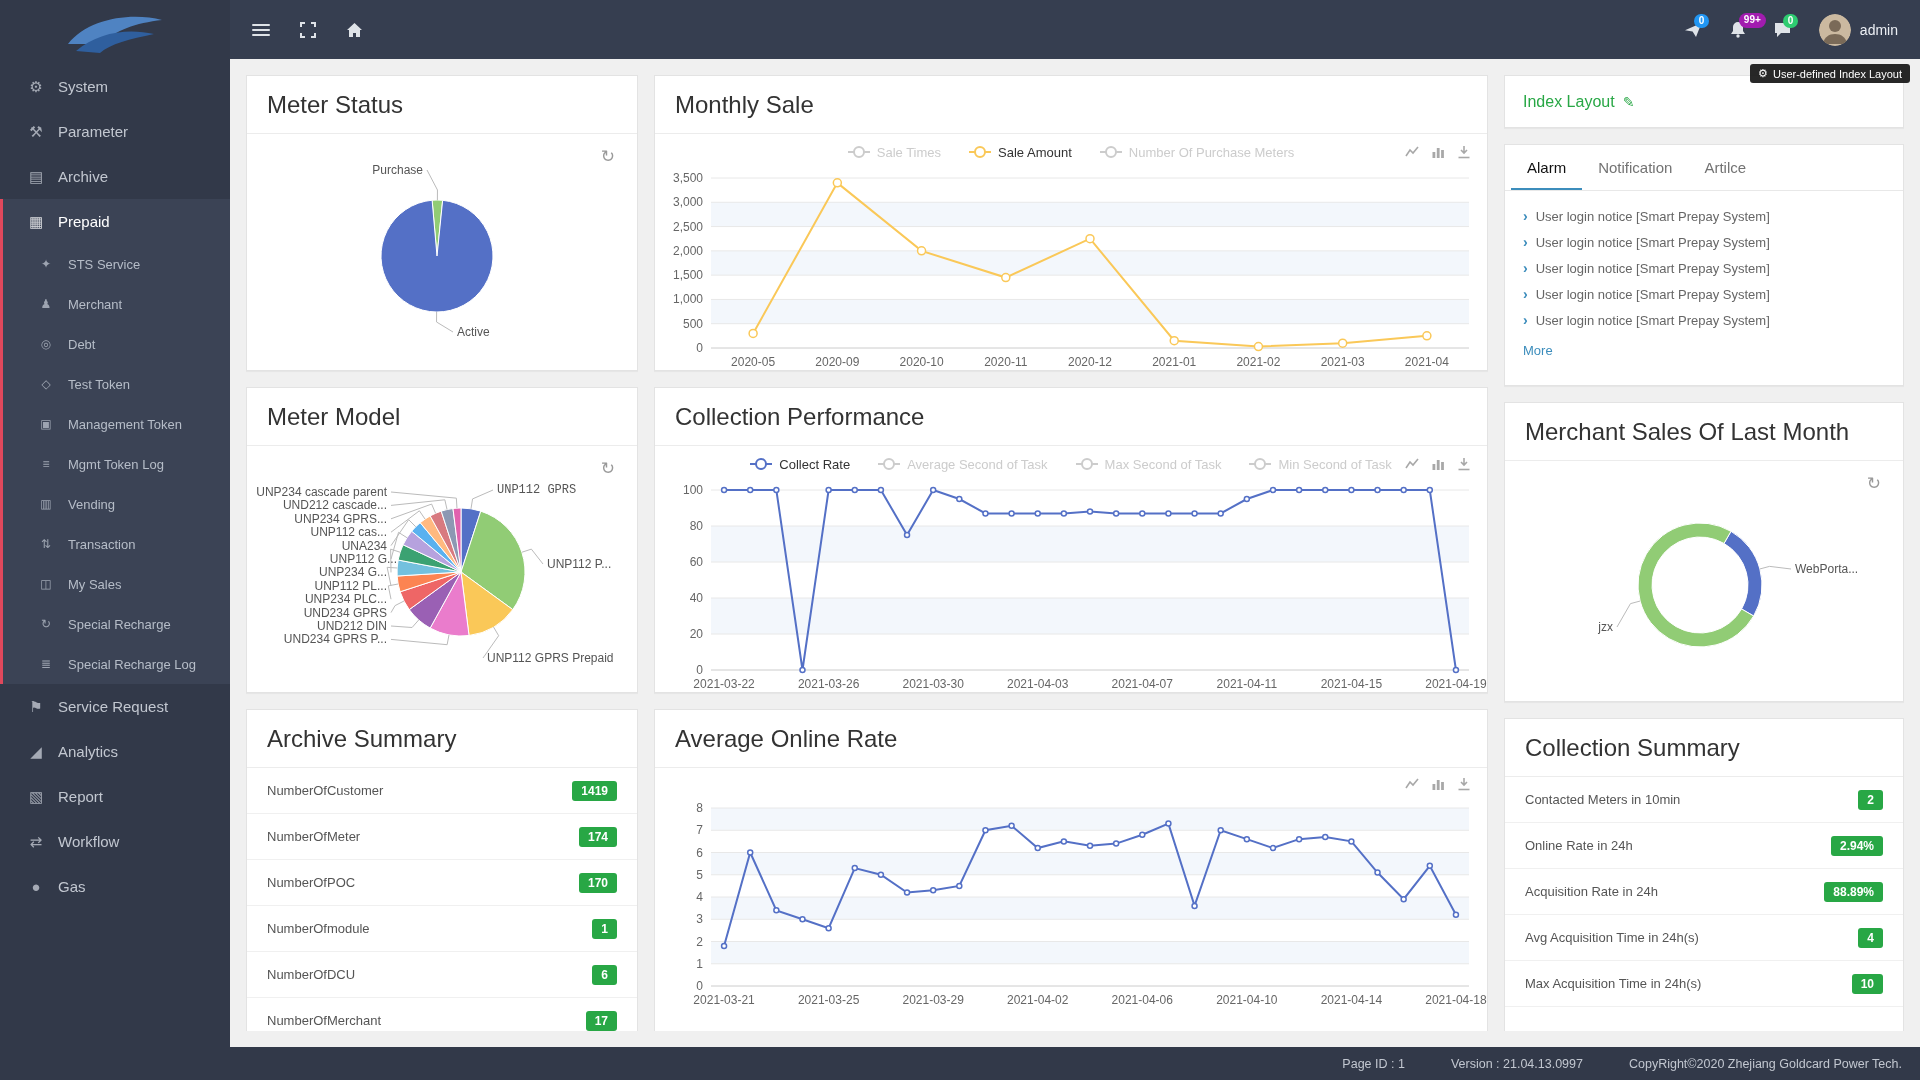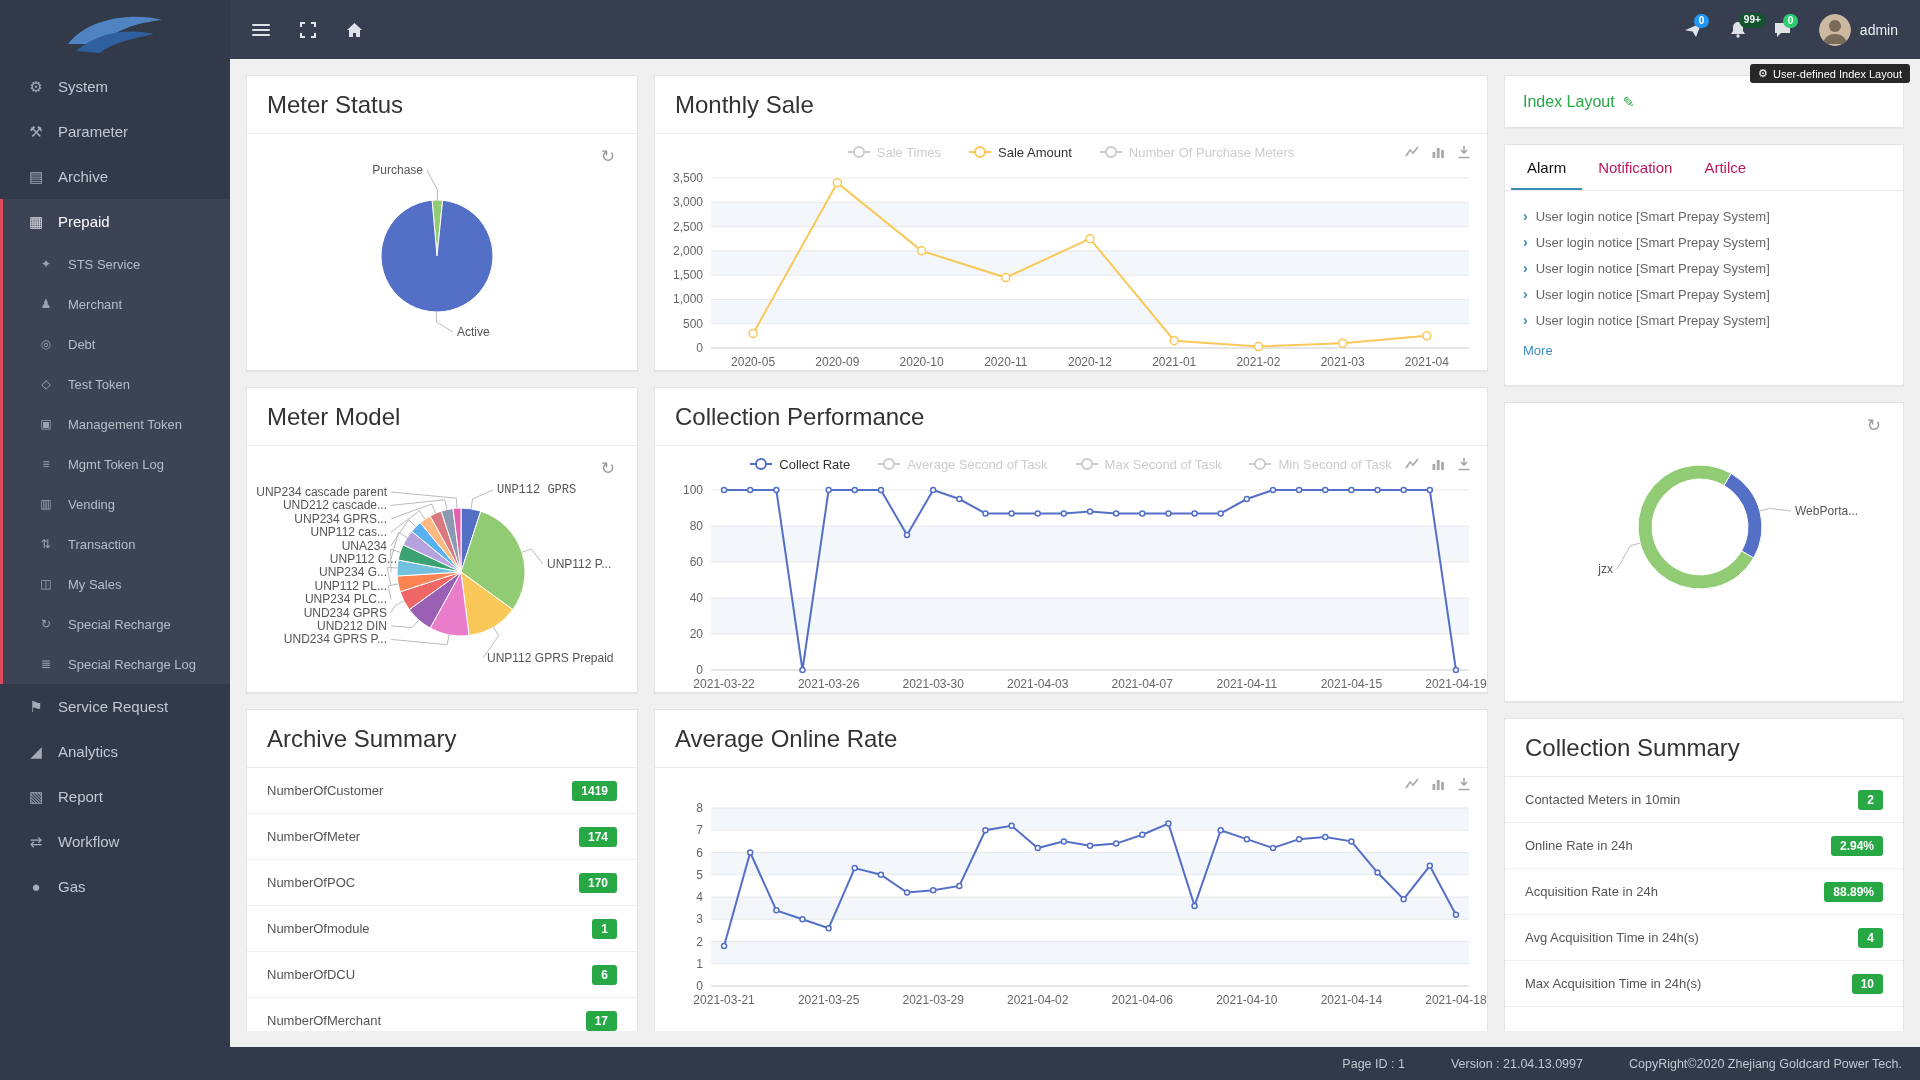--- a/index.html
+++ b/index.html
@@ -19,21 +19,21 @@
 .nav-group.active .nav-item.top{color:#fff;padding-left:23px}
 .nav-group.active .nav-item.sub{padding-left:33px}
 
 
 .main{flex:1;display:flex;flex-direction:column;position:relative;min-width:0}
 .topbar{height:59px;background:#363e50;display:flex;align-items:center;justify-content:space-between;padding:0 22px;flex:none}
 .tb-left{display:flex;gap:30px;align-items:center}
 .tb-right{display:flex;gap:28px;align-items:center}
 .tb-icon{position:relative;display:flex;cursor:pointer}
 .tb-badge{position:absolute;top:-8px;left:9px;font-size:10px;font-weight:bold;color:#fff;border-radius:9px;padding:1px 5px;line-height:1.25;white-space:nowrap}
-.badge-blue{background:#2196f3}.badge-red{background:#14532d}.badge-green{background:#2ecc71}
+.badge-blue{background:#2196f3}.badge-red{background:#a21caf}.badge-green{background:#2ecc71}
 .tb-user{display:flex;align-items:center;gap:9px;color:#eceff4;font-size:14px;cursor:pointer}
 .avatar{width:32px;height:32px;border-radius:50%;overflow:hidden;flex:none}
 
 .content{flex:1;display:flex;gap:16px;padding:16px;overflow:hidden;background:#f0f0f0}
 .col{display:flex;flex-direction:column;gap:16px;overflow:hidden}
 .col1{width:392px;flex:none}
 .col2{flex:1;min-width:0}
 .col3{width:400px;flex:none}
 
 .card{background:#fff;border:1px solid #e3e3e3;flex:none;position:relative;box-shadow:0 1px 1px rgba(0,0,0,.04)}
@@ -69,21 +69,21 @@
 
 
 .pie-box{position:relative;width:100%;height:100%}
 .pie-label{position:absolute;font-size:12px;color:#555;white-space:nowrap;line-height:12px}
 
 
 .index-card{display:flex;align-items:center;padding:0 18px}
 .index-link{color:#28a745;font-size:16px;display:flex;gap:8px;align-items:center;cursor:pointer;text-decoration:none}
 .edit-icon{font-size:14px}
 .tabs{display:flex;border-bottom:1px solid #e8e8e8;padding:0 6px}
-.tab{padding:14px 16px;font-size:15px;color:#be185d;cursor:pointer}
+.tab{padding:14px 16px;font-size:15px;color:#737373;cursor:pointer}
 .tab.active{color:#111;font-weight:normal;box-shadow:inset 0 -2px 0 #3c8dbc}
 .alarm-list{padding:12px 18px 0}
 .alarm-item{display:flex;align-items:center;gap:8px;height:26px;font-size:13px;color:#666;cursor:pointer}
 .alarm-arrow{color:#3c8dbc;font-weight:bold;font-size:14px}
 .more-link{display:inline-block;margin:10px 18px;font-size:13px;color:#3c8dbc;cursor:pointer;text-decoration:none}
 
 .floating-tag{position:absolute;top:64px;right:10px;background:rgba(22,22,22,.92);color:#fff;font-size:11px;padding:3px 8px;border-radius:3px;display:flex;gap:5px;align-items:center;z-index:20}
 .floating-tag .gear{font-size:11px}
 
 footer{height:33px;background:#323949;display:flex;align-items:center;justify-content:flex-end;gap:46px;padding:0 18px;font-size:12.5px;color:#c2c7d0;flex:none}
@@ -674,20 +674,23 @@
             </div>
             <div class="alarm-item">
               <span class="alarm-arrow">›</span>
               <span>User login notice [Smart Prepay System]</span>
             </div>
           </div>
         <a class="more-link">More</a>
       </section>
 
       <section class="card card-merchant">
+        <div class="card-header">
+            <h2 class="card-title">Merchant Sales Of Last Month</h2>
+          </div>
         <div class="card-body">
           <span class="refresh">↻</span>
           <div class="pie-box" id="pie-merchant">
               <svg width="398" height="240">
                 <path d="M226 70.30642496536481A62 62 0 0 1 248.6935750346352 155L236.56921938165306 148A48 48 0 0 0 219 82.43078061834694Z" fill="#5470c6" stroke="#fff" stroke-width="1"></path>
                 <path d="M248.6935750346352 155A62 62 0 1 1 226 70.30642496536481L219 82.43078061834694A48 48 0 1 0 236.56921938165306 148Z" fill="#91cc75" stroke="#fff" stroke-width="1"></path>
                 <polyline points="254.88740122992223,107.95321920364371 264.5466594928129,105.36502875261851 286,108" fill="none" stroke="#bbb"></polyline>
                 <polyline points="135.11259877007777,140.04678079635627 125.45334050718708,142.6349712473815 112,166" fill="none" stroke="#bbb"></polyline>
               </svg>
               <span class="pie-label" style="left: 290px; top: 102px;">WebPorta...</span>

